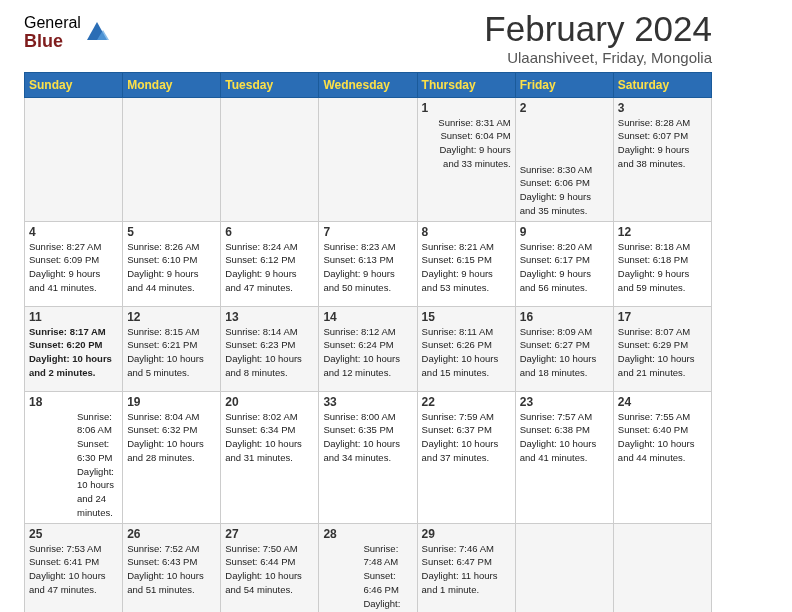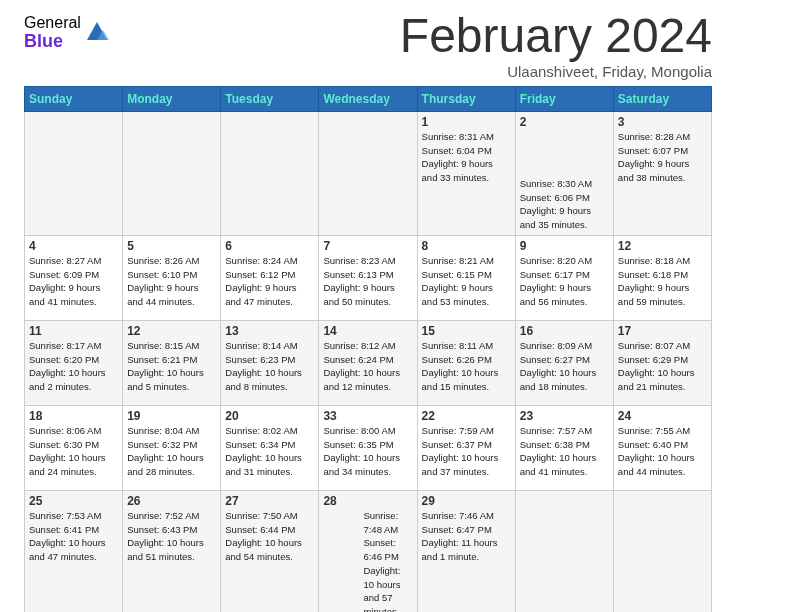--- a/index.html
+++ b/index.html
@@ -35,37 +35,37 @@
     .logo-icon {
       width: 28px;
       height: 28px;
       margin-left: 2px;
       margin-top: -2px;
     }
     .title-block {
       text-align: right;
     }
     .month-title {
-      font-size: 48px;
+      font-size: 35px;
       color: #333;
       font-weight: normal;
       line-height: 1.1;
     }
     .subtitle {
       font-size: 15px;
       color: #555;
     }
     table {
       width: 100%;
       border-collapse: collapse;
       table-layout: fixed;
     }
     thead th {
       background-color: #2a6db5;
-      color: #5eead4;
+      color: #fde047;
       font-size: 12px;
       font-weight: bold;
       padding: 5px 4px;
       text-align: left;
       border: 1px solid #1a5a9a;
     }
     tbody td {
       vertical-align: top;
       border: 1px solid #ccc;
       padding: 3px 4px;
@@ -100,21 +100,21 @@
     }
   </style>
 </head>
 <body>
 
 <div class="page">
   <div class="header">
     <div class="logo">
       <div class="logo-text">
         <span>General</span>
-        <span style="color:#6d28d9;font-size:18px;font-weight:bold;">Blue</span>
+        <span style="color:#7f1d1d;font-size:18px;font-weight:bold;">Blue</span>
       </div>
       <svg class="logo-icon" viewBox="0 0 28 28" xmlns="http://www.w3.org/2000/svg">
         <polygon points="4,22 14,4 24,22" fill="#2a6db5"></polygon>
         <polygon points="14,22 20,12 26,22" fill="#5ba3e0" opacity="0.7"></polygon>
       </svg>
     </div>
     <div class="title-block">
       <div class="month-title">February 2024</div>
       <div class="subtitle">Ulaanshiveet, Friday, Mongolia</div>
     </div>
@@ -133,21 +133,21 @@
       </tr>
     </thead>
     <tbody id="calendar-body">
     <tr>
           <td class="empty-cell"></td>
           <td class="empty-cell"></td>
           <td class="empty-cell"></td>
           <td class="empty-cell"></td>
           <td>
             <span class="day-number">1</span>
-            <div class="day-info" style="white-space: pre-line;">Sunrise: 8:31 AM
+            <div class="day-info" style="white-space: pre-line; text-align: right;">Sunrise: 8:31 AM
 Sunset: 6:04 PM
 Daylight: 9 hours
 and 33 minutes.</div>
           </td>
           <td>
             <span class="day-number">2</span>
             <div class="day-info" style="white-space: pre-line; margin-top: 48px;">Sunrise: 8:30 AM
 Sunset: 6:06 PM
 Daylight: 9 hours
 and 35 minutes.</div>
@@ -207,21 +207,21 @@
             <span class="day-number">12</span>
             <div class="day-info" style="white-space: pre-line;">Sunrise: 8:18 AM
 Sunset: 6:18 PM
 Daylight: 9 hours
 and 59 minutes.</div>
           </td>
         </tr>
         <tr>
           <td>
             <span class="day-number">11</span>
-            <div class="day-info" style="white-space: pre-line;">Sunrise: 8:17 AM
+            <div class="day-info" style="white-space: pre-line; font-weight: bold;">Sunrise: 8:17 AM
 Sunset: 6:20 PM
 Daylight: 10 hours
 and 2 minutes.</div>
           </td>
           <td>
             <span class="day-number">12</span>
             <div class="day-info" style="white-space: pre-line;">Sunrise: 8:15 AM
 Sunset: 6:21 PM
 Daylight: 10 hours
 and 5 minutes.</div>
@@ -258,21 +258,21 @@
             <span class="day-number">17</span>
             <div class="day-info" style="white-space: pre-line;">Sunrise: 8:07 AM
 Sunset: 6:29 PM
 Daylight: 10 hours
 and 21 minutes.</div>
           </td>
         </tr>
         <tr>
           <td>
             <span class="day-number">18</span>
-            <div class="day-info" style="white-space: pre-line;">Sunrise: 8:06 AM
+            <div class="day-info" style="white-space: pre-line; margin-left: 48px;">Sunrise: 8:06 AM
 Sunset: 6:30 PM
 Daylight: 10 hours
 and 24 minutes.</div>
           </td>
           <td>
             <span class="day-number">19</span>
             <div class="day-info" style="white-space: pre-line;">Sunrise: 8:04 AM
 Sunset: 6:32 PM
 Daylight: 10 hours
 and 28 minutes.</div>

